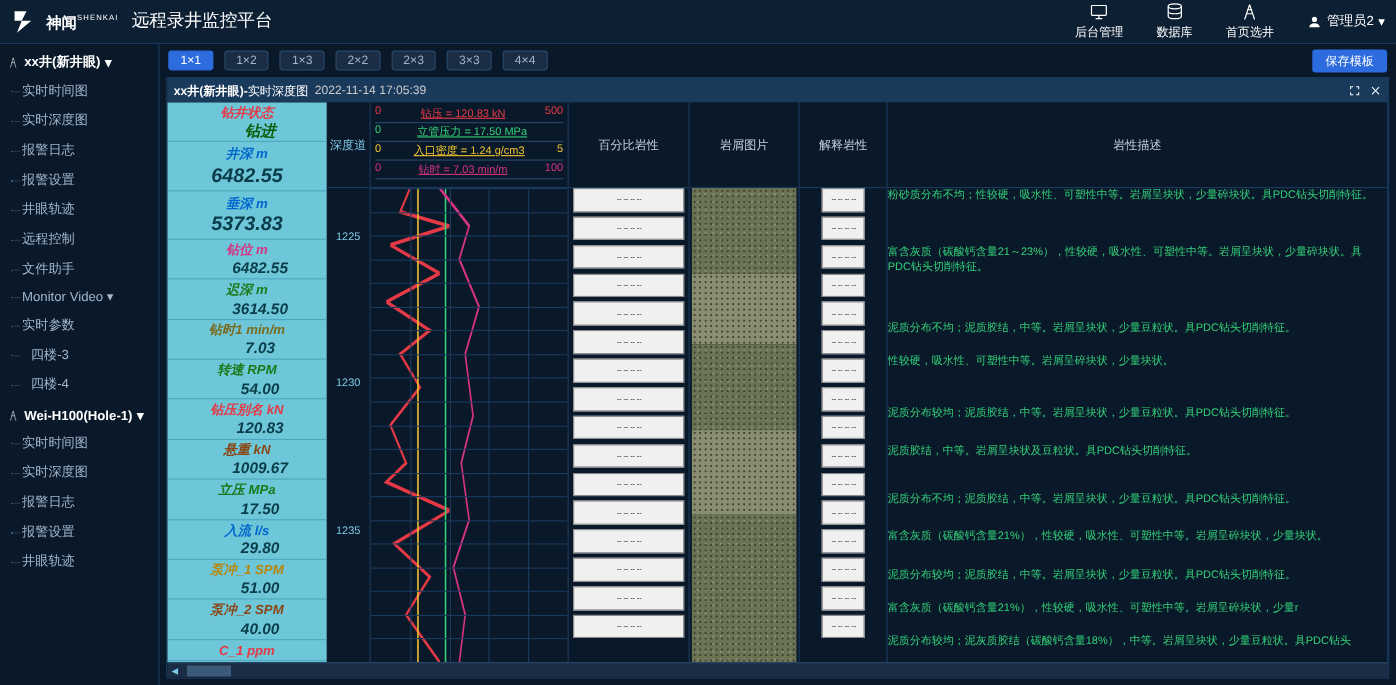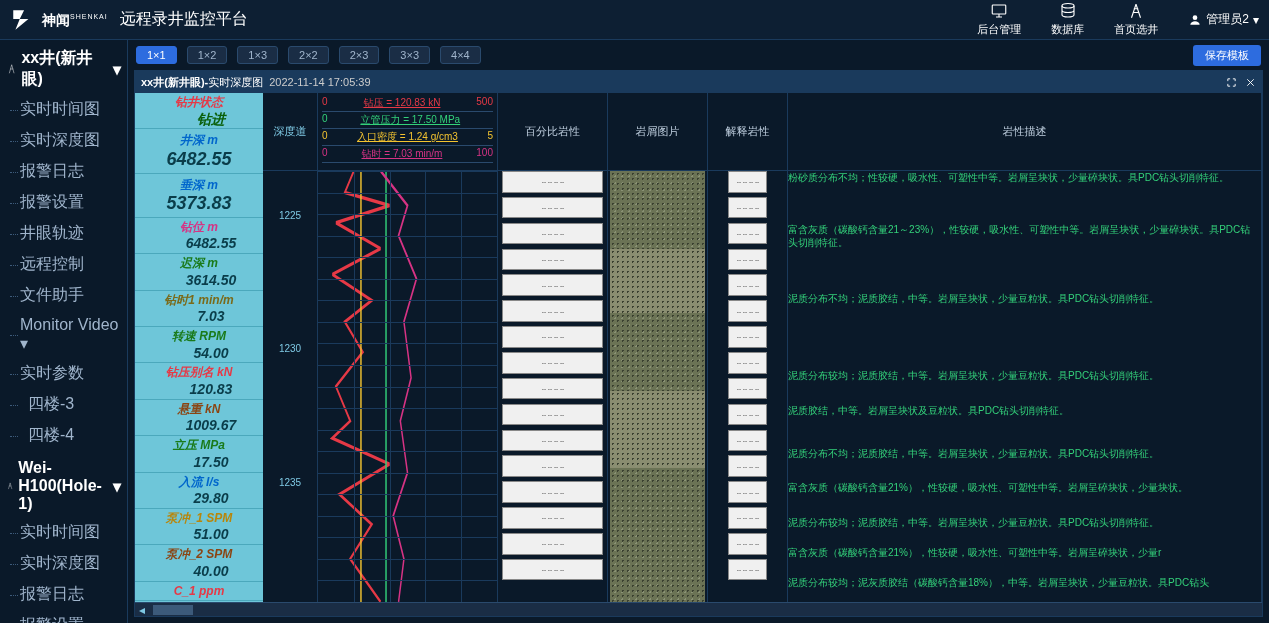--- a/index.html
+++ b/index.html
@@ -15,21 +15,21 @@
 .app-title { font-size: 16px; margin-left: 12px; }
 .header-right { margin-left: auto; display: flex; gap: 30px; align-items: center; }
 .header-action { display: flex; flex-direction: column; align-items: center; cursor: pointer; font-size: 11px; gap: 2px; }
 .header-action svg { width: 18px; height: 18px; }
 .user { display: flex; align-items: center; gap: 4px; cursor: pointer; font-size: 12px; }
 
 
 .main-wrap { display: flex; height: calc(623px - 40px); }
 
 
-.sidebar { width: 128px; background: #0a1929; border-right: 1px solid #1a3a5c; overflow-y: auto; font-size: 16px; }
+.sidebar { width: 145px; background: #0a1929; border-right: 1px solid #1a3a5c; overflow-y: auto; font-size: 12px; }
 .tree-group { margin-top: 4px; }
 .tree-title { display: flex; align-items: center; gap: 4px; padding: 4px 6px; cursor: pointer; font-weight: bold; }
 .tree-title svg { width: 12px; height: 12px; }
 .tree-item { padding: 5px 6px 5px 20px; color: #a0b5cc; cursor: pointer; position: relative; }
 .tree-item::before { content: ""; position: absolute; left: 10px; top: 50%; width: 8px; border-top: 1px dotted #3c5a7a; }
 .tree-sub { padding-left: 28px; }
 
 
 .content { flex: 1; display: flex; flex-direction: column; }
 .toolbar { height: 30px; display: flex; align-items: center; gap: 10px; padding: 0 8px; }
@@ -40,38 +40,38 @@
 .panel { flex: 1; border: 1px solid #1a3a5c; margin: 0 6px 6px; display: flex; flex-direction: column; overflow: hidden; }
 .panel-head { height: 22px; background: #1a3a5c; display: flex; align-items: center; padding: 0 6px; font-size: 11px; }
 .panel-head b { color: #fff; }
 .panel-head .ts { margin-left: 6px; color: #ccc; }
 .panel-head-actions { margin-left: auto; display: flex; gap: 8px; }
 .panel-head-actions svg { width: 11px; height: 11px; cursor: pointer; }
 
 .panel-body { flex: 1; display: flex; overflow: hidden; }
 
 
-.param-col { width: 128px; background: #6ec6d9; display: flex; flex-direction: column; overflow-y: auto; }
+.param-col { width: 145px; background: #6ec6d9; display: flex; flex-direction: column; overflow-y: auto; }
 .param-box { border-bottom: 1px solid #4ba8bc; text-align: center; }
 .param-box.tall { padding: 4px 0 2px; }
 .param-box.norm { padding: 2px 0 1px; }
 .param-label { font-style: italic; font-weight: bold; font-size: 12px; line-height: 1.3; }
 .param-value { font-style: italic; font-weight: bold; color: #0a3d4a; line-height: 1.2; }
 .v-big { font-size: 18px; }
 .v-norm { font-size: 14px; padding-left: 24px; }
 .c-red { color: #e63946; }
 .c-blue { color: #0066cc; }
 .c-magenta { color: #d63384; }
 .c-green { color: #1a7a1a; }
 .c-olive { color: #7a6a1a; }
 .c-brown { color: #8b4513; }
 .c-gold { color: #b8860b; }
 
 
-.depth-col { width: 55px; border-right: 1px solid #1a3a5c; position: relative; }
+.depth-col { width: 40px; border-right: 1px solid #1a3a5c; position: relative; }
 .depth-head { height: 78px; border-bottom: 1px solid #1a3a5c; display:flex; align-items:center; justify-content:center; color:#7ec8e3; font-size:11px; }
 .depth-scale { position: relative; height: calc(100% - 78px); }
 .depth-tick { position: absolute; left: 0; right: 0; text-align: center; color: #7ec8e3; font-size: 10px; }
 
 
 .chart-col { width: 180px; border-right: 1px solid #1a3a5c; display: flex; flex-direction: column; }
 .chart-head { height: 78px; border-bottom: 1px solid #1a3a5c; font-size: 10px; padding: 2px 4px; }
 .chart-head-row { display: flex; justify-content: space-between; border-bottom: 1px solid #2a4a6d; padding: 1px 0; }
 .chart-plot { flex: 1; position: relative; overflow: hidden; }
 .grid-line-v { position: absolute; top: 0; bottom: 0; border-left: 1px solid #1a3a5c; }
@@ -443,20 +443,21 @@
               </div>
             </div>
         </div>
 
         <div class="lith-col desc-col">
           <div class="lith-head">岩性描述</div>
           <div class="lith-body" id="desc-body">
               <div class="desc-item" style="top: 0%;">粉砂质分布不均；性较硬，吸水性、可塑性中等。岩屑呈块状，少量碎块状。具PDC钻头切削特征。</div>
               <div class="desc-item" style="top: 12%;">富含灰质（碳酸钙含量21～23%），性较硬，吸水性、可塑性中等。岩屑呈块状，少量碎块状。具PDC钻头切削特征。</div>
               <div class="desc-item" style="top: 28%;">泥质分布不均；泥质胶结，中等。岩屑呈块状，少量豆粒状。具PDC钻头切削特征。</div>
+              <div class="desc-item" style="top: 35%;">性较硬，吸水性、可塑性中等。岩屑呈碎块状，少量块状。</div>
               <div class="desc-item" style="top: 46%;">泥质分布较均；泥质胶结，中等。岩屑呈块状，少量豆粒状。具PDC钻头切削特征。</div>
               <div class="desc-item" style="top: 54%;">泥质胶结，中等。岩屑呈块状及豆粒状。具PDC钻头切削特征。</div>
               <div class="desc-item" style="top: 64%;">泥质分布不均；泥质胶结，中等。岩屑呈块状，少量豆粒状。具PDC钻头切削特征。</div>
               <div class="desc-item" style="top: 72%;">富含灰质（碳酸钙含量21%），性较硬，吸水性、可塑性中等。岩屑呈碎块状，少量块状。</div>
               <div class="desc-item" style="top: 80%;">泥质分布较均；泥质胶结，中等。岩屑呈块状，少量豆粒状。具PDC钻头切削特征。</div>
               <div class="desc-item" style="top: 87%;">富含灰质（碳酸钙含量21%），性较硬，吸水性、可塑性中等。岩屑呈碎块状，少量r</div>
               <div class="desc-item" style="top: 94%;">泥质分布较均；泥灰质胶结（碳酸钙含量18%），中等。岩屑呈块状，少量豆粒状。具PDC钻头</div>
             </div>
         </div>
       </div>

